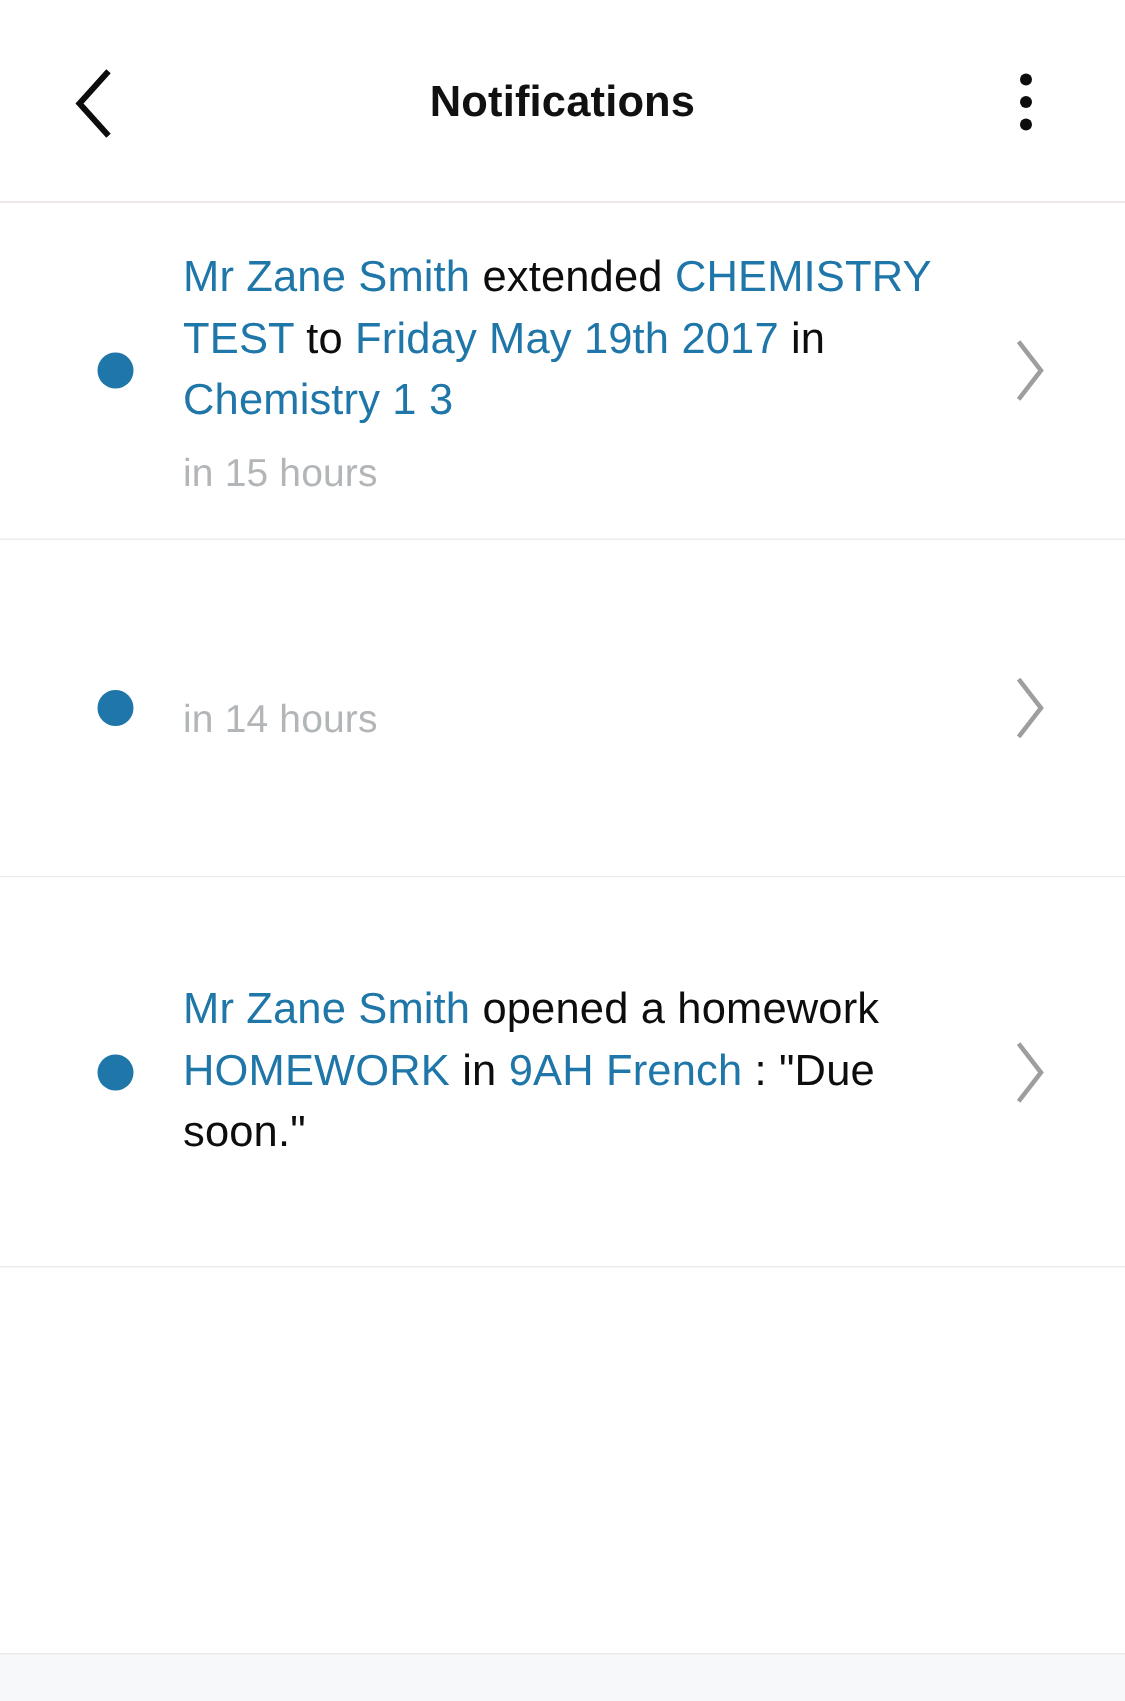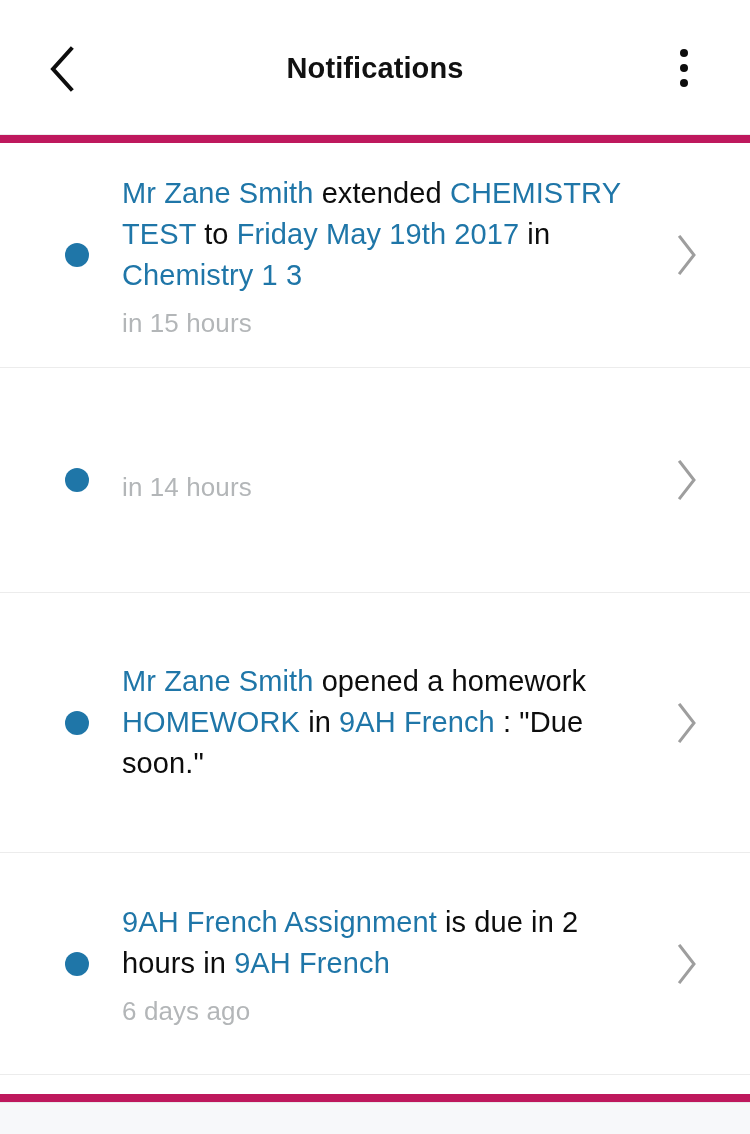--- a/index.html
+++ b/index.html
@@ -8,21 +8,20 @@
     background:#ffffff;
     font-family:"Liberation Sans", sans-serif;
     -webkit-font-smoothing:antialiased;
   }
   .screen {
     width:750px; height:1134px;
     background:#be185d;
     display:flex; flex-direction:column;
     overflow:hidden;
     position:relative;
-    gap:8px;
   }
 
   
   .appbar {
     height:135px;
     flex:0 0 135px;
     background:#ffffff;
     display:flex; align-items:center;
     padding:0 40px 0 34px;
     border-bottom:1px solid #ececec;
@@ -199,34 +198,18 @@
       </div>
       <div class="chev-col">
         <span>
           <svg width="26" height="44" viewBox="0 0 26 44" fill="none" aria-hidden="true">
             <path d="M6 4 L20 22 L6 40" stroke="#9e9e9e" stroke-width="3" stroke-linecap="square" stroke-linejoin="miter" fill="none"></path>
           </svg>
         </span>
       </div>
     </div>
 
-    <div class="notif h4">
-      <div class="unread-col">
-        <span class="unread-dot"></span>
-      </div>
-      <div class="notif-body">
-        <div class="notif-text"><span class="lk">9AH French Assignment</span><span> is due in 2 hours in </span><span class="lk">9AH French</span></div>
-        <div class="notif-time">6 days ago</div>
-      </div>
-      <div class="chev-col">
-        <span>
-          <svg width="26" height="44" viewBox="0 0 26 44" fill="none" aria-hidden="true">
-            <path d="M6 4 L20 22 L6 40" stroke="#9e9e9e" stroke-width="3" stroke-linecap="square" stroke-linejoin="miter" fill="none"></path>
-          </svg>
-        </span>
-      </div>
-    </div>
 
   </div>
 
   <div class="bottom-strip"></div>
 
 </div>
 
 </body></html>

